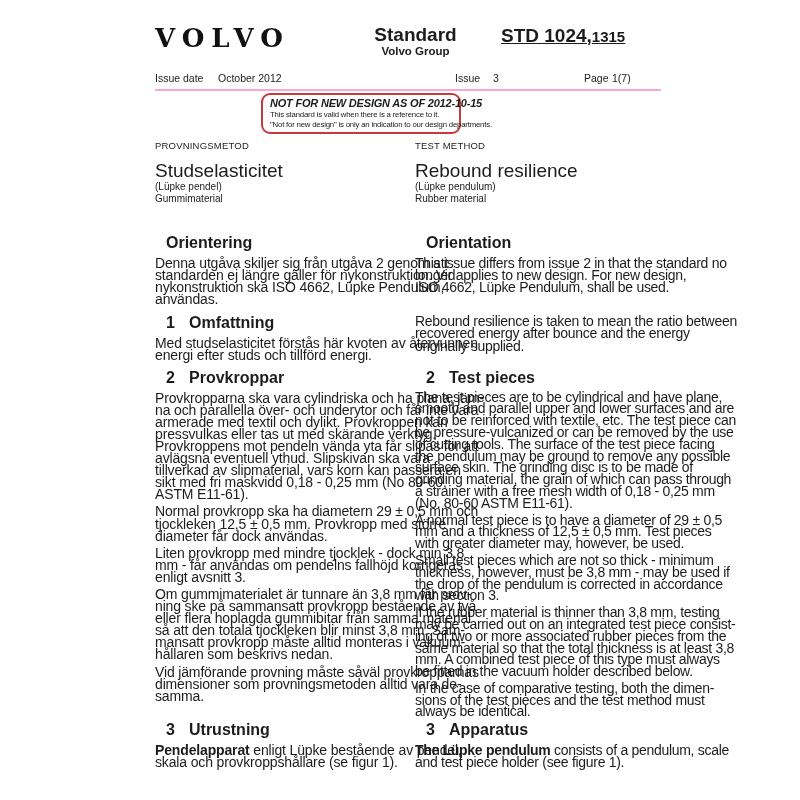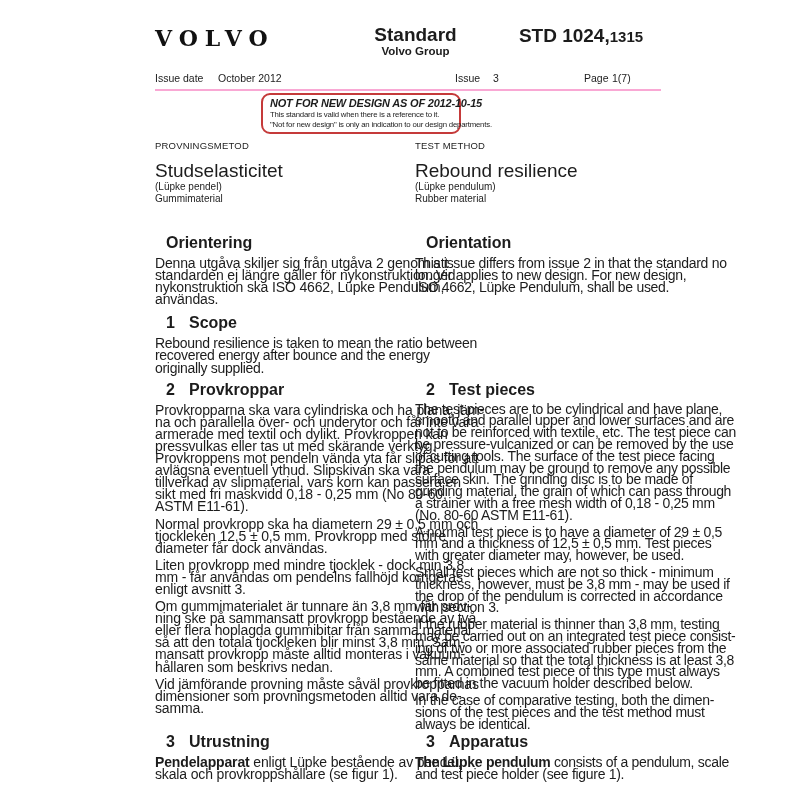--- a/index.html
+++ b/index.html
@@ -11,27 +11,27 @@
     position:relative;
     overflow:hidden;
   }
   .content { position:absolute; left:155px; top:0; width:506px; }
 
   
   .head-row { display:flex; align-items:flex-start; margin-top:24px; }
   .logo {
     width:175px;
     font-family:"DejaVu Serif", serif;
-    font-weight:bold; font-size:22px; line-height:28px;
+    font-weight:bold; font-size:26px; line-height:28px;
     letter-spacing:7px; color:#111;
   }
   .head-center { flex:1; text-align:center; margin-top:1px; }
   .head-title { font-size:19px; font-weight:bold; line-height:20px; }
   .head-sub   { font-size:11.5px; font-weight:bold; line-height:13px; }
-  .head-right { width:160px; text-align:center; white-space:nowrap; margin-top:1px; }
+  .head-right { width:160px; text-align:left; white-space:nowrap; margin-top:1px;text-decoration:underline; }
   .std-main { font-size:19px; font-weight:bold; }
   .std-sub  { font-size:15px; font-weight:bold; }
 
   .meta-row {
     position:relative; height:19px; margin-top:14px;
     border-bottom:2px solid #f9a8d4;
     font-size:10.5px;
   }
   .meta-row span { position:absolute; top:0; white-space:nowrap; }
   .m-issue-date-label { left:0; }
@@ -135,22 +135,26 @@
     </div>
     <div class="cell cell-right">
       <div class="sec-head"><span>Orientation</span></div>
       <p class="body">This issue differs from issue 2 in that the standard no
 longer applies to new design. For new design,
 ISO 4662, Lüpke Pendulum, shall be used.</p>
     </div>
   </div>
 
   <div class="row row-c">
-    <div class="cell cell-right">
-      <div class="sec-head"><span class="sec-num">1</span><span>Scope</span></div>
+    <div class="cell">
+      <div class="sec-head"><span class="sec-num">1</span><span>Omfattning</span></div>
+      <p class="body">Med studselasticitet förstås här kvoten av återvunnen
+energi efter studs och tillförd energi.</p>
+    </div>
+    <div class="cell cell-right">
       <p class="body">Rebound resilience is taken to mean the ratio between
 recovered energy after bounce and the energy
 originally supplied.</p>
     </div>
   </div>
 
   <div class="row row-d">
     <div class="cell">
       <div class="sec-head"><span class="sec-num">2</span><span>Provkroppar</span></div>
       <p class="body">Provkropparna ska vara cylindriska och ha plana, jäm-

